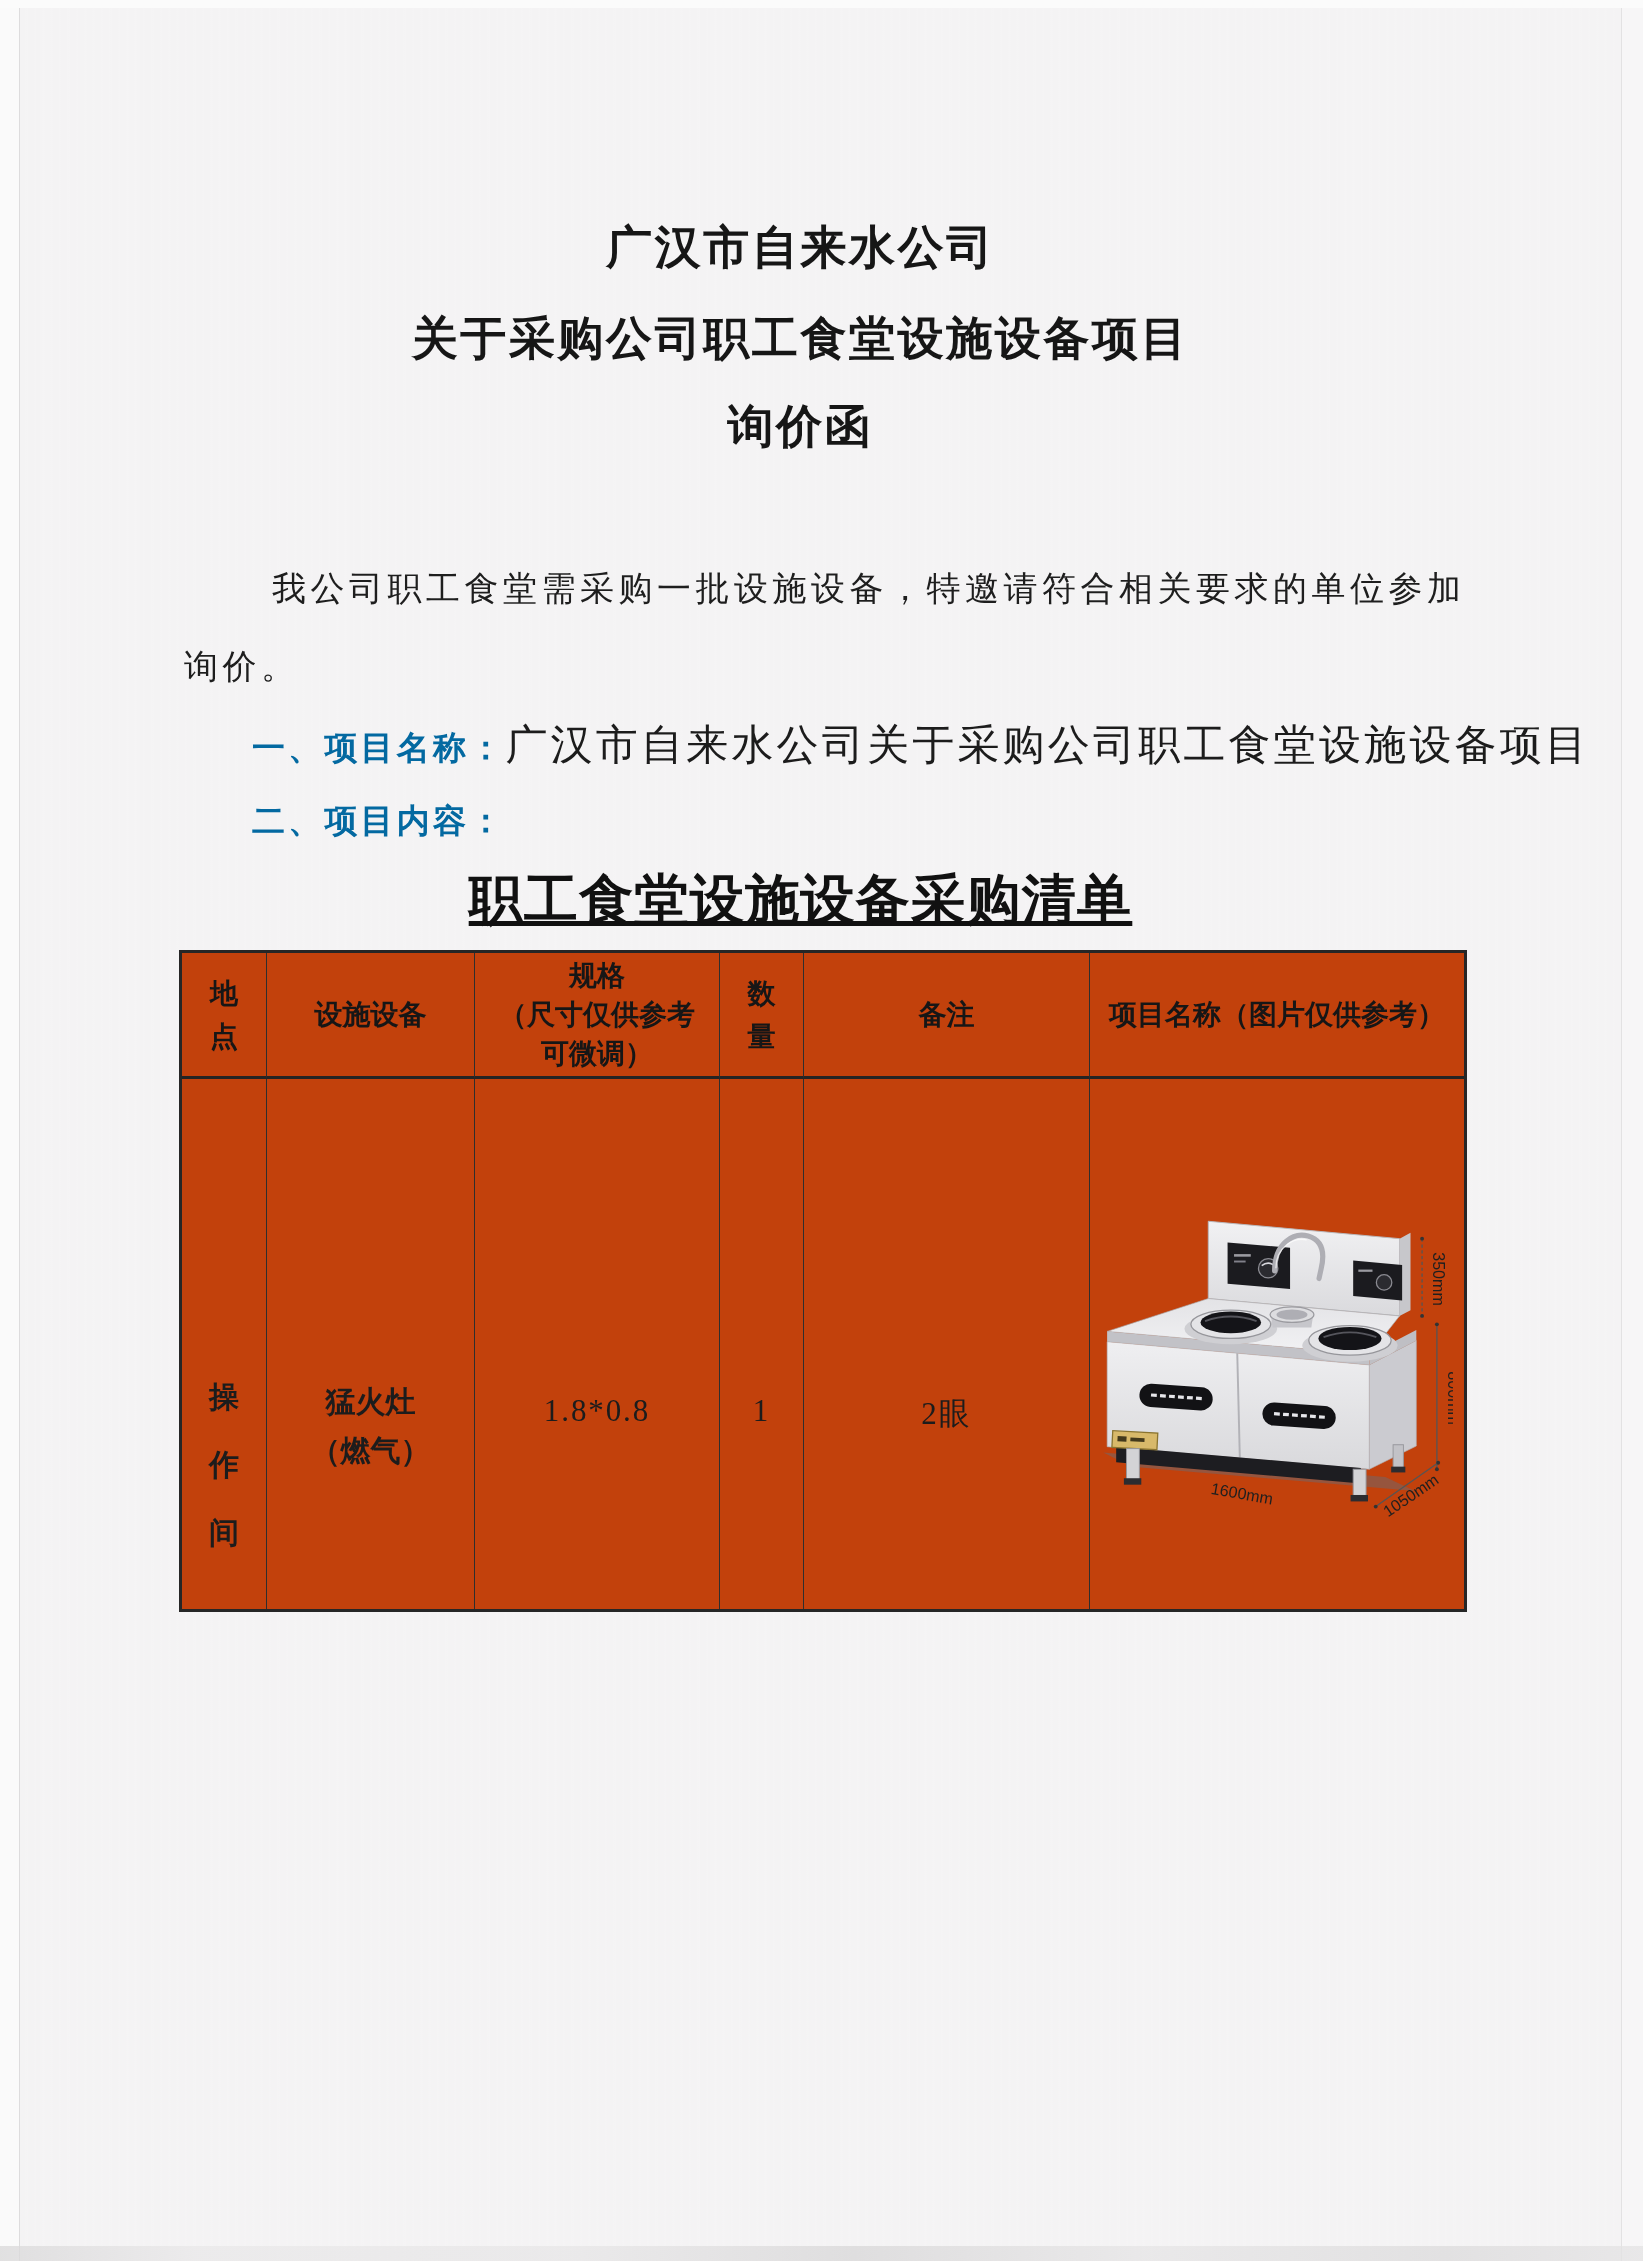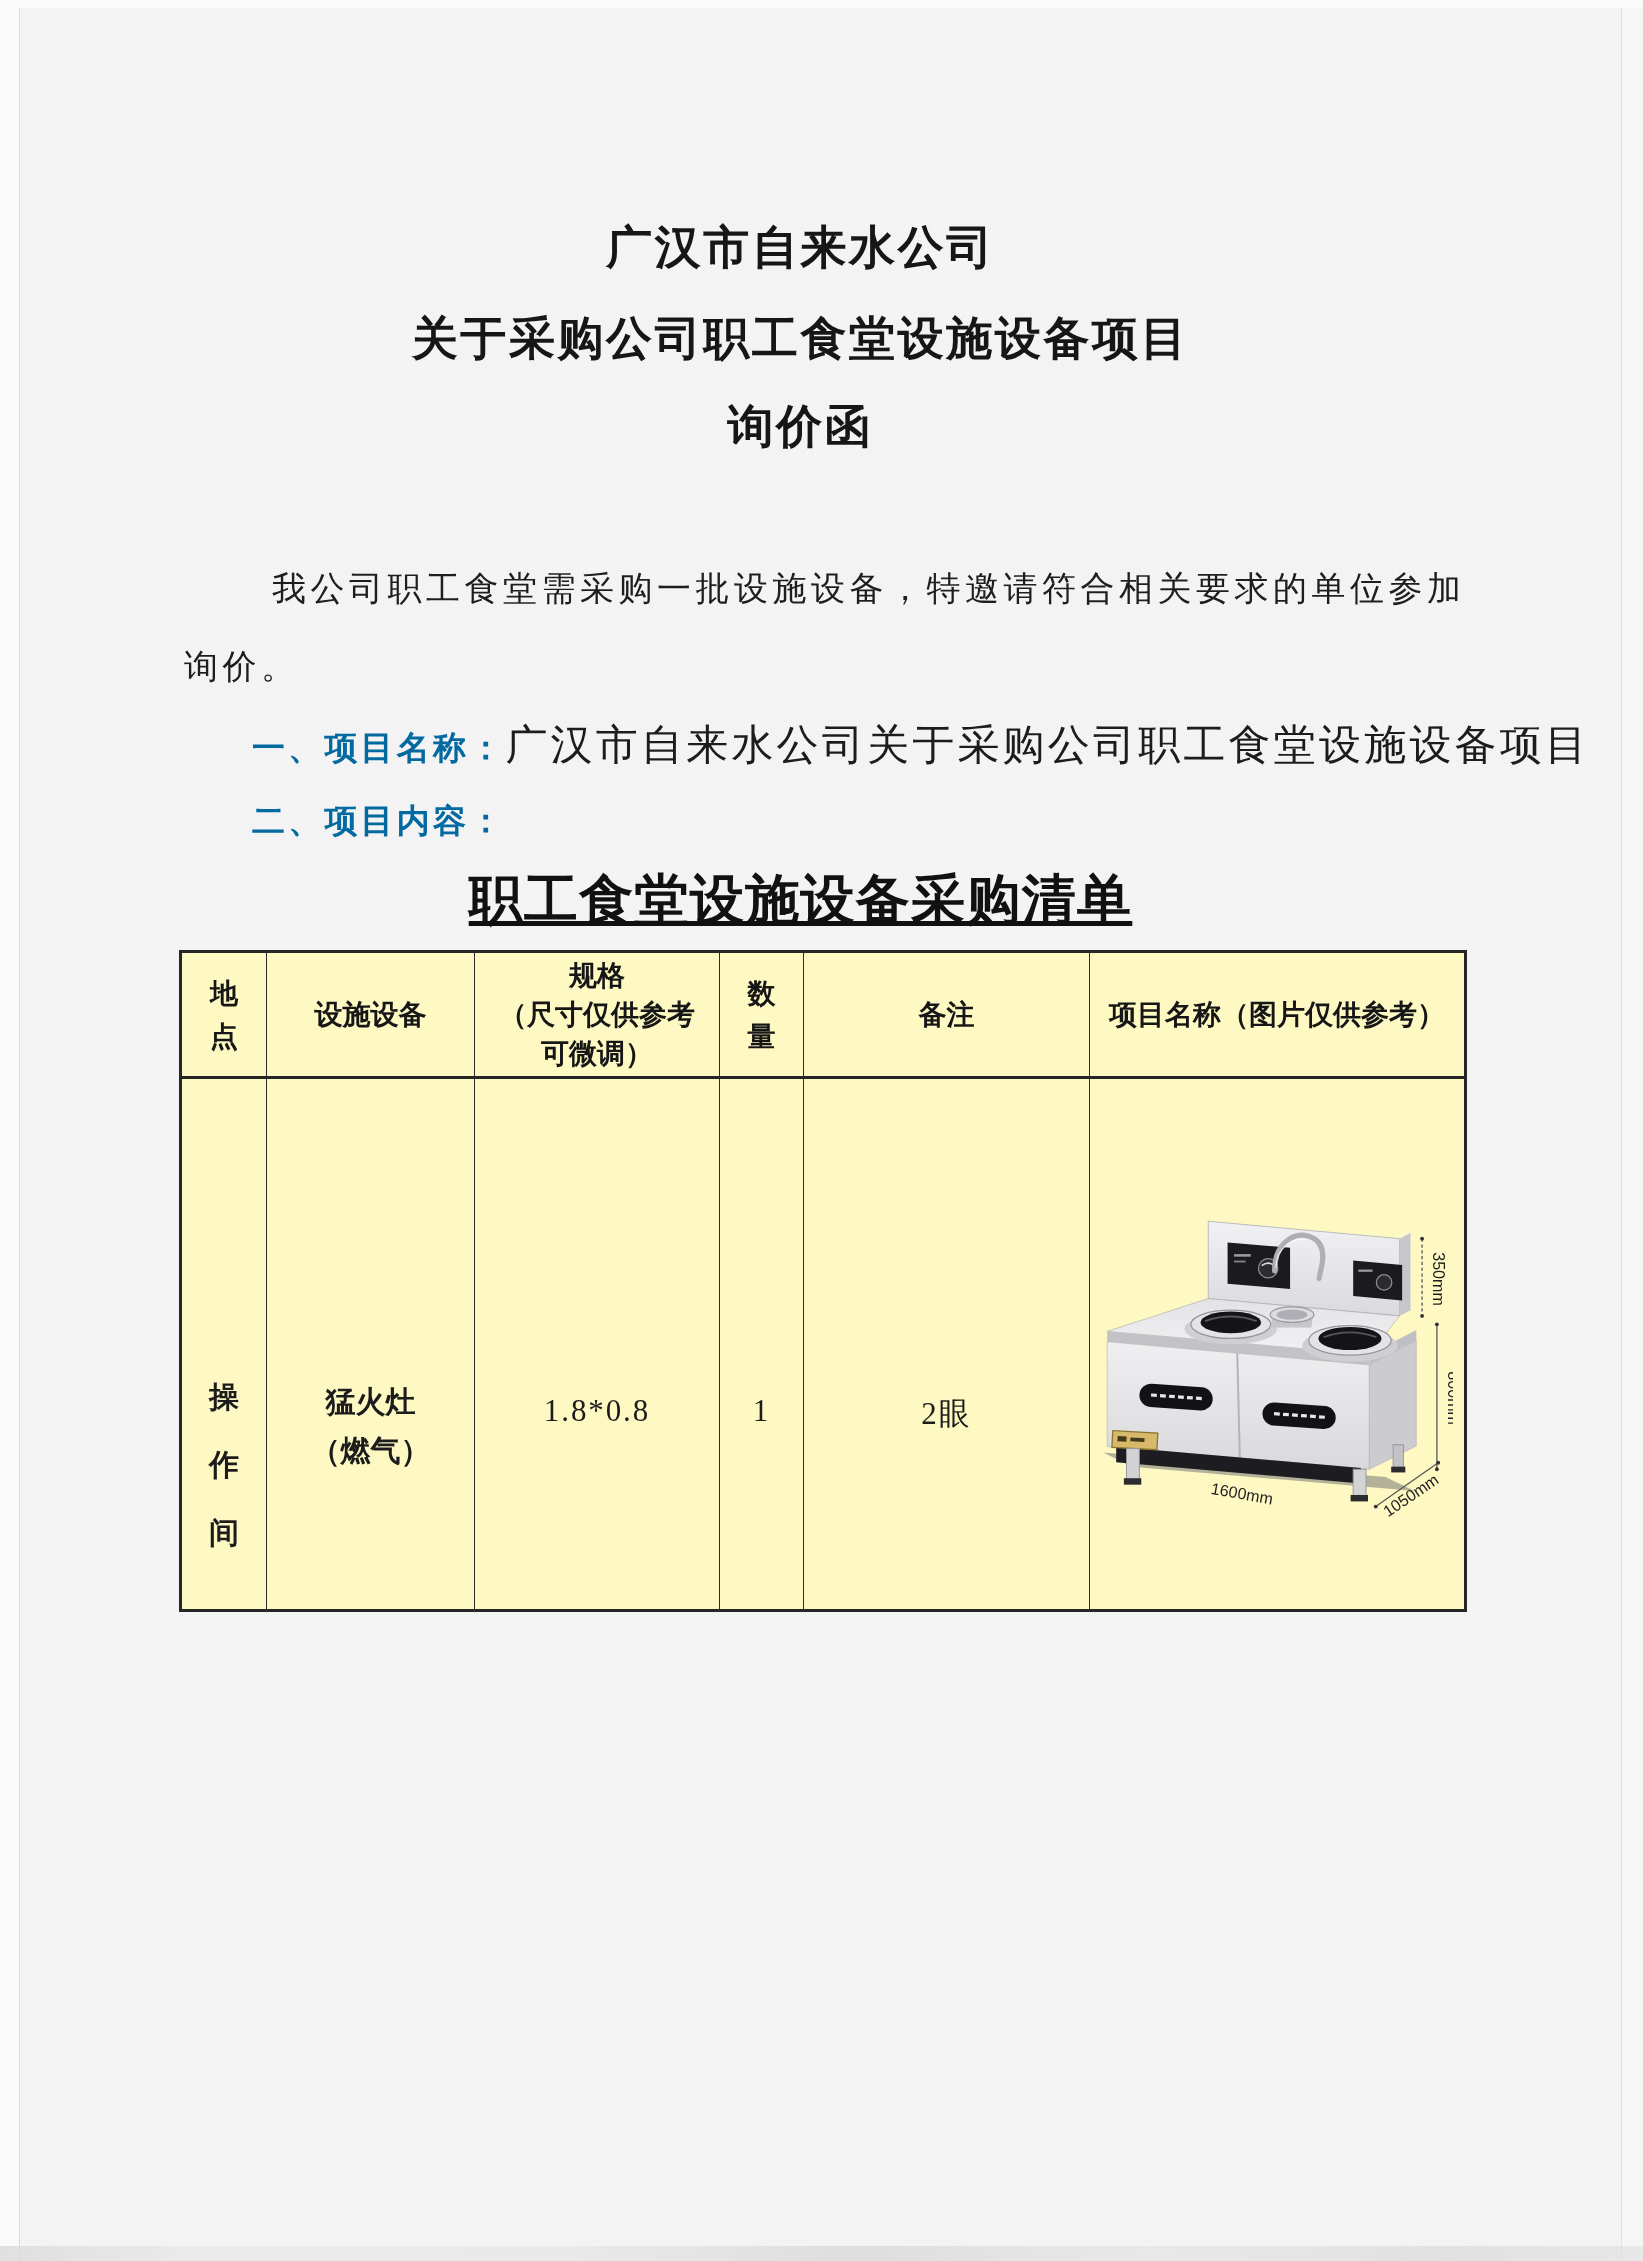--- a/index.html
+++ b/index.html
@@ -53,21 +53,21 @@
     text-decoration:underline;
   }
 
   
   .tbl{
     position:absolute;left:179px;top:950px;
     display:grid;
     grid-template-columns:85px 208px 245px 84px 286px 374px;
     grid-template-rows:126px 530px;
     border:3.2px solid #262626;
-    background:#fef9c3;
+    background:#c2410c;
   }
   .cell{
     border-right:1.9px solid #2e2e2e;
     display:flex;align-items:center;justify-content:center;
     text-align:center;box-sizing:border-box;
   }
   .cell.last{border-right:none;}
   .cell.hdr{
     border-bottom:3.9px solid #242424;
     font-family:"Liberation Sans","DejaVu Sans",sans-serif;

